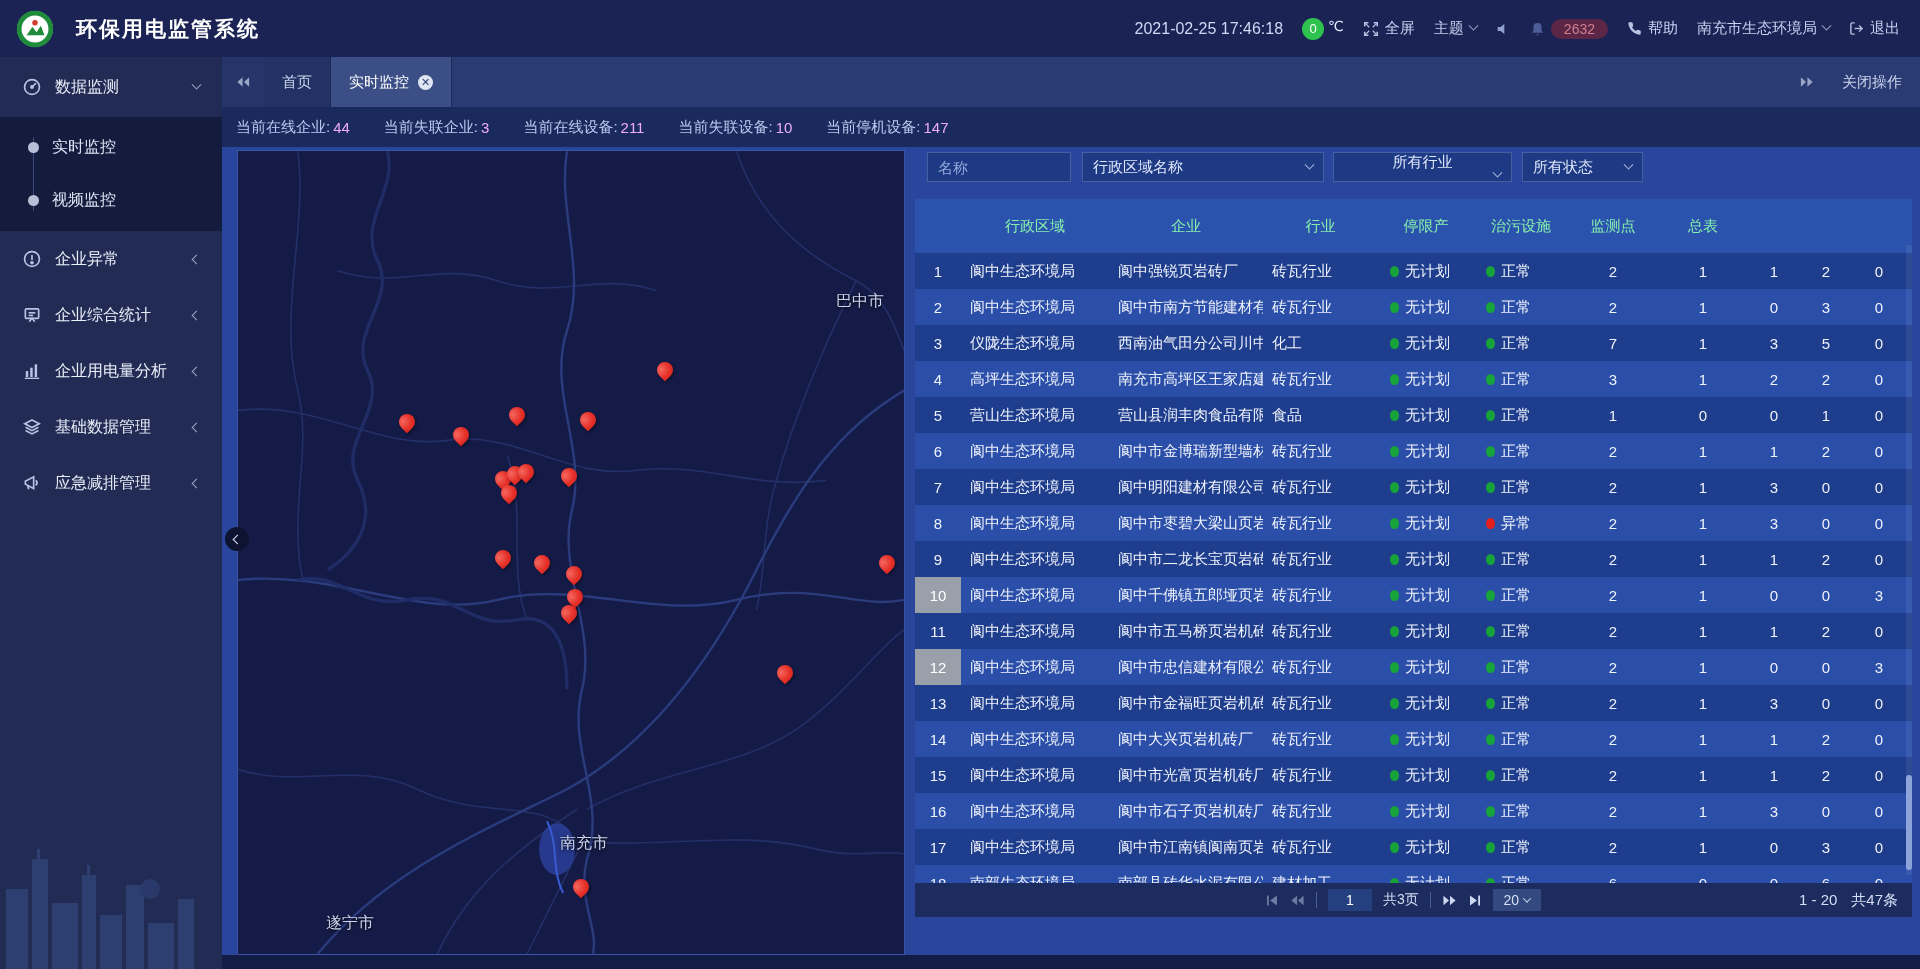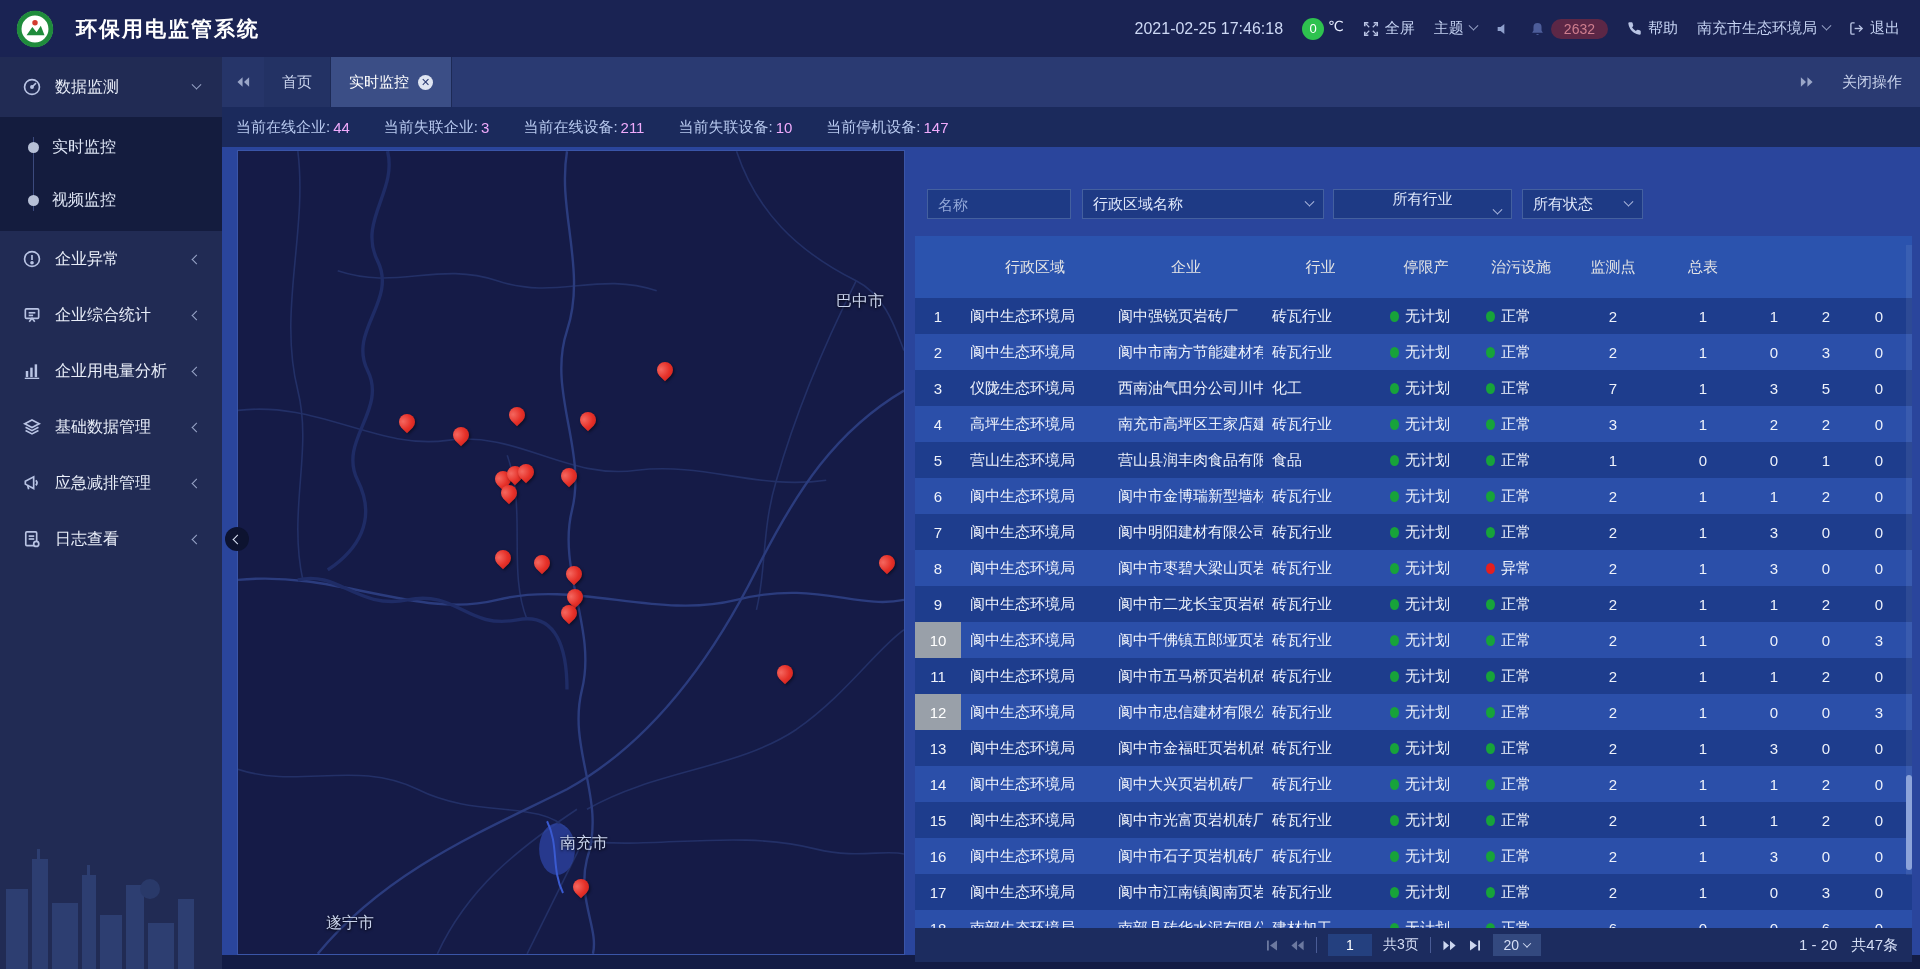--- a/index.html
+++ b/index.html
@@ -71,33 +71,33 @@
     text-shadow:0 1px 3px #000; z-index:3; white-space:nowrap; }
   .pin { position:absolute; width:0; height:0; z-index:4; cursor:pointer; }
   .pin::before { content:''; position:absolute; left:-8px; top:-9px; width:16px; height:16px;
     background:radial-gradient(circle at 35% 30%, #f4675f 0%, #e63129 55%, #c81f1a 100%);
     border-radius:50% 50% 50% 0; transform:rotate(-45deg); box-shadow:0 2px 3px rgba(0,0,0,.45); }
   .map-collapse { position:absolute; left:-13px; top:376px; width:24px; height:24px; background:#0d1330;
     border-radius:50%; display:flex; align-items:center; justify-content:center; z-index:6; cursor:pointer; }
 
   
   .right-panel { position:absolute; left:915px; top:147px; width:997px; height:765px; z-index:5; }
-  .filter-row { position:relative; height:52px;margin-top:37px; }
+  .filter-row { position:relative; height:52px; }
   .fbox { position:absolute; top:5px; height:30px; background:#1e3a85; border:1px solid #44609f;
     display:flex; align-items:center; padding:0 10px; font-size:15px; color:#dfe7fa; cursor:pointer; }
   .fbox .sel-chev { margin-left:auto; width:7px; height:7px; border-right:1.5px solid #aebadf;
     border-bottom:1.5px solid #aebadf; transform:rotate(45deg) translate(-2px,-2px); }
   input.fname { position:absolute; top:5px; left:12px; width:144px; height:30px; background:#1e3a85;
     border:1px solid #44609f; color:#dfe7fa; font-size:15px; padding:0 10px; outline:none; }
   input.fname::placeholder { color:#93a8d8; }
   .f-region { left:167px; width:242px; }
   .f-industry { left:418px; width:179px;flex-direction:column; }
   .f-status { left:607px; width:121px; }
 
-  .thead { height:62px; background:#2b53ae; display:flex; color:#e5e5e5; font-size:15px; }
+  .thead { height:54px; background:#2b53ae; display:flex; color:#86efac; font-size:15px; }
   .th { display:flex; align-items:center; justify-content:center; }
   .w-num{width:46px;flex:none}.w-region{width:148px;flex:none}.w-company{width:154px;flex:none}
   .w-industry{width:115px;flex:none}.w-limit{width:96px;flex:none}.w-facility{width:94px;flex:none}
   .w-points{width:90px;flex:none}.w-total{width:90px;flex:none}
   .w-run{width:52px;flex:none}.w-stop{width:52px;flex:none}.w-lost{width:54px;flex:none}
   .th-group { width:158px; flex:none; display:flex; flex-direction:column; justify-content:space-between;
     padding:7px 0 8px 0; }
   .th-group .gtitle { font-style:italic; font-weight:bold; text-align:center; font-size:14px; }
   .th-group .gsubs { display:flex; }
   .th-group .gsubs span { display:block; text-align:center; }
@@ -277,32 +277,20 @@
         <svg width="20" height="20" viewBox="0 0 18 18" fill="none" stroke="#b9c4e4" stroke-width="1.5">
           <path d="M3 7.5 L10.5 3.5 V14 L3 10 Z"></path>
             <path d="M12.5 6.5 a3.4 3.4 0 0 1 0 4.6"></path>
             <line x1="5" y1="10.8" x2="6" y2="14.6"></line>
         </svg>
       </span>
       <span>应急减排管理</span>
       <i class="chev left schev"></i>
     </div>
 
-    <div class="side-row side-item">
-      <span class="sicon">
-        <svg width="20" height="20" viewBox="0 0 18 18" fill="none" stroke="#b9c4e4" stroke-width="1.5">
-          <rect x="3.4" y="2.6" width="9.8" height="12.4" rx="1"></rect>
-            <line x1="6" y1="6.4" x2="11" y2="6.4"></line>
-            <line x1="6" y1="9" x2="11" y2="9"></line>
-            <circle cx="12.8" cy="13.4" r="2.3" fill="#212b54"></circle>
-        </svg>
-      </span>
-      <span>日志查看</span>
-      <i class="chev left schev"></i>
-    </div>
 
     <svg class="cityscape" viewBox="0 0 222 150">
       <g fill="#39518f">
         <rect x="6" y="70" width="22" height="80"></rect>
           <rect x="32" y="40" width="16" height="110"></rect>
         <rect x="52" y="84" width="26" height="66"></rect>
           <rect x="82" y="56" width="14" height="94"></rect>
         <rect x="100" y="96" width="22" height="54"></rect>
           <rect x="126" y="66" width="18" height="84"></rect>
         <rect x="148" y="104" width="26" height="46"></rect>

